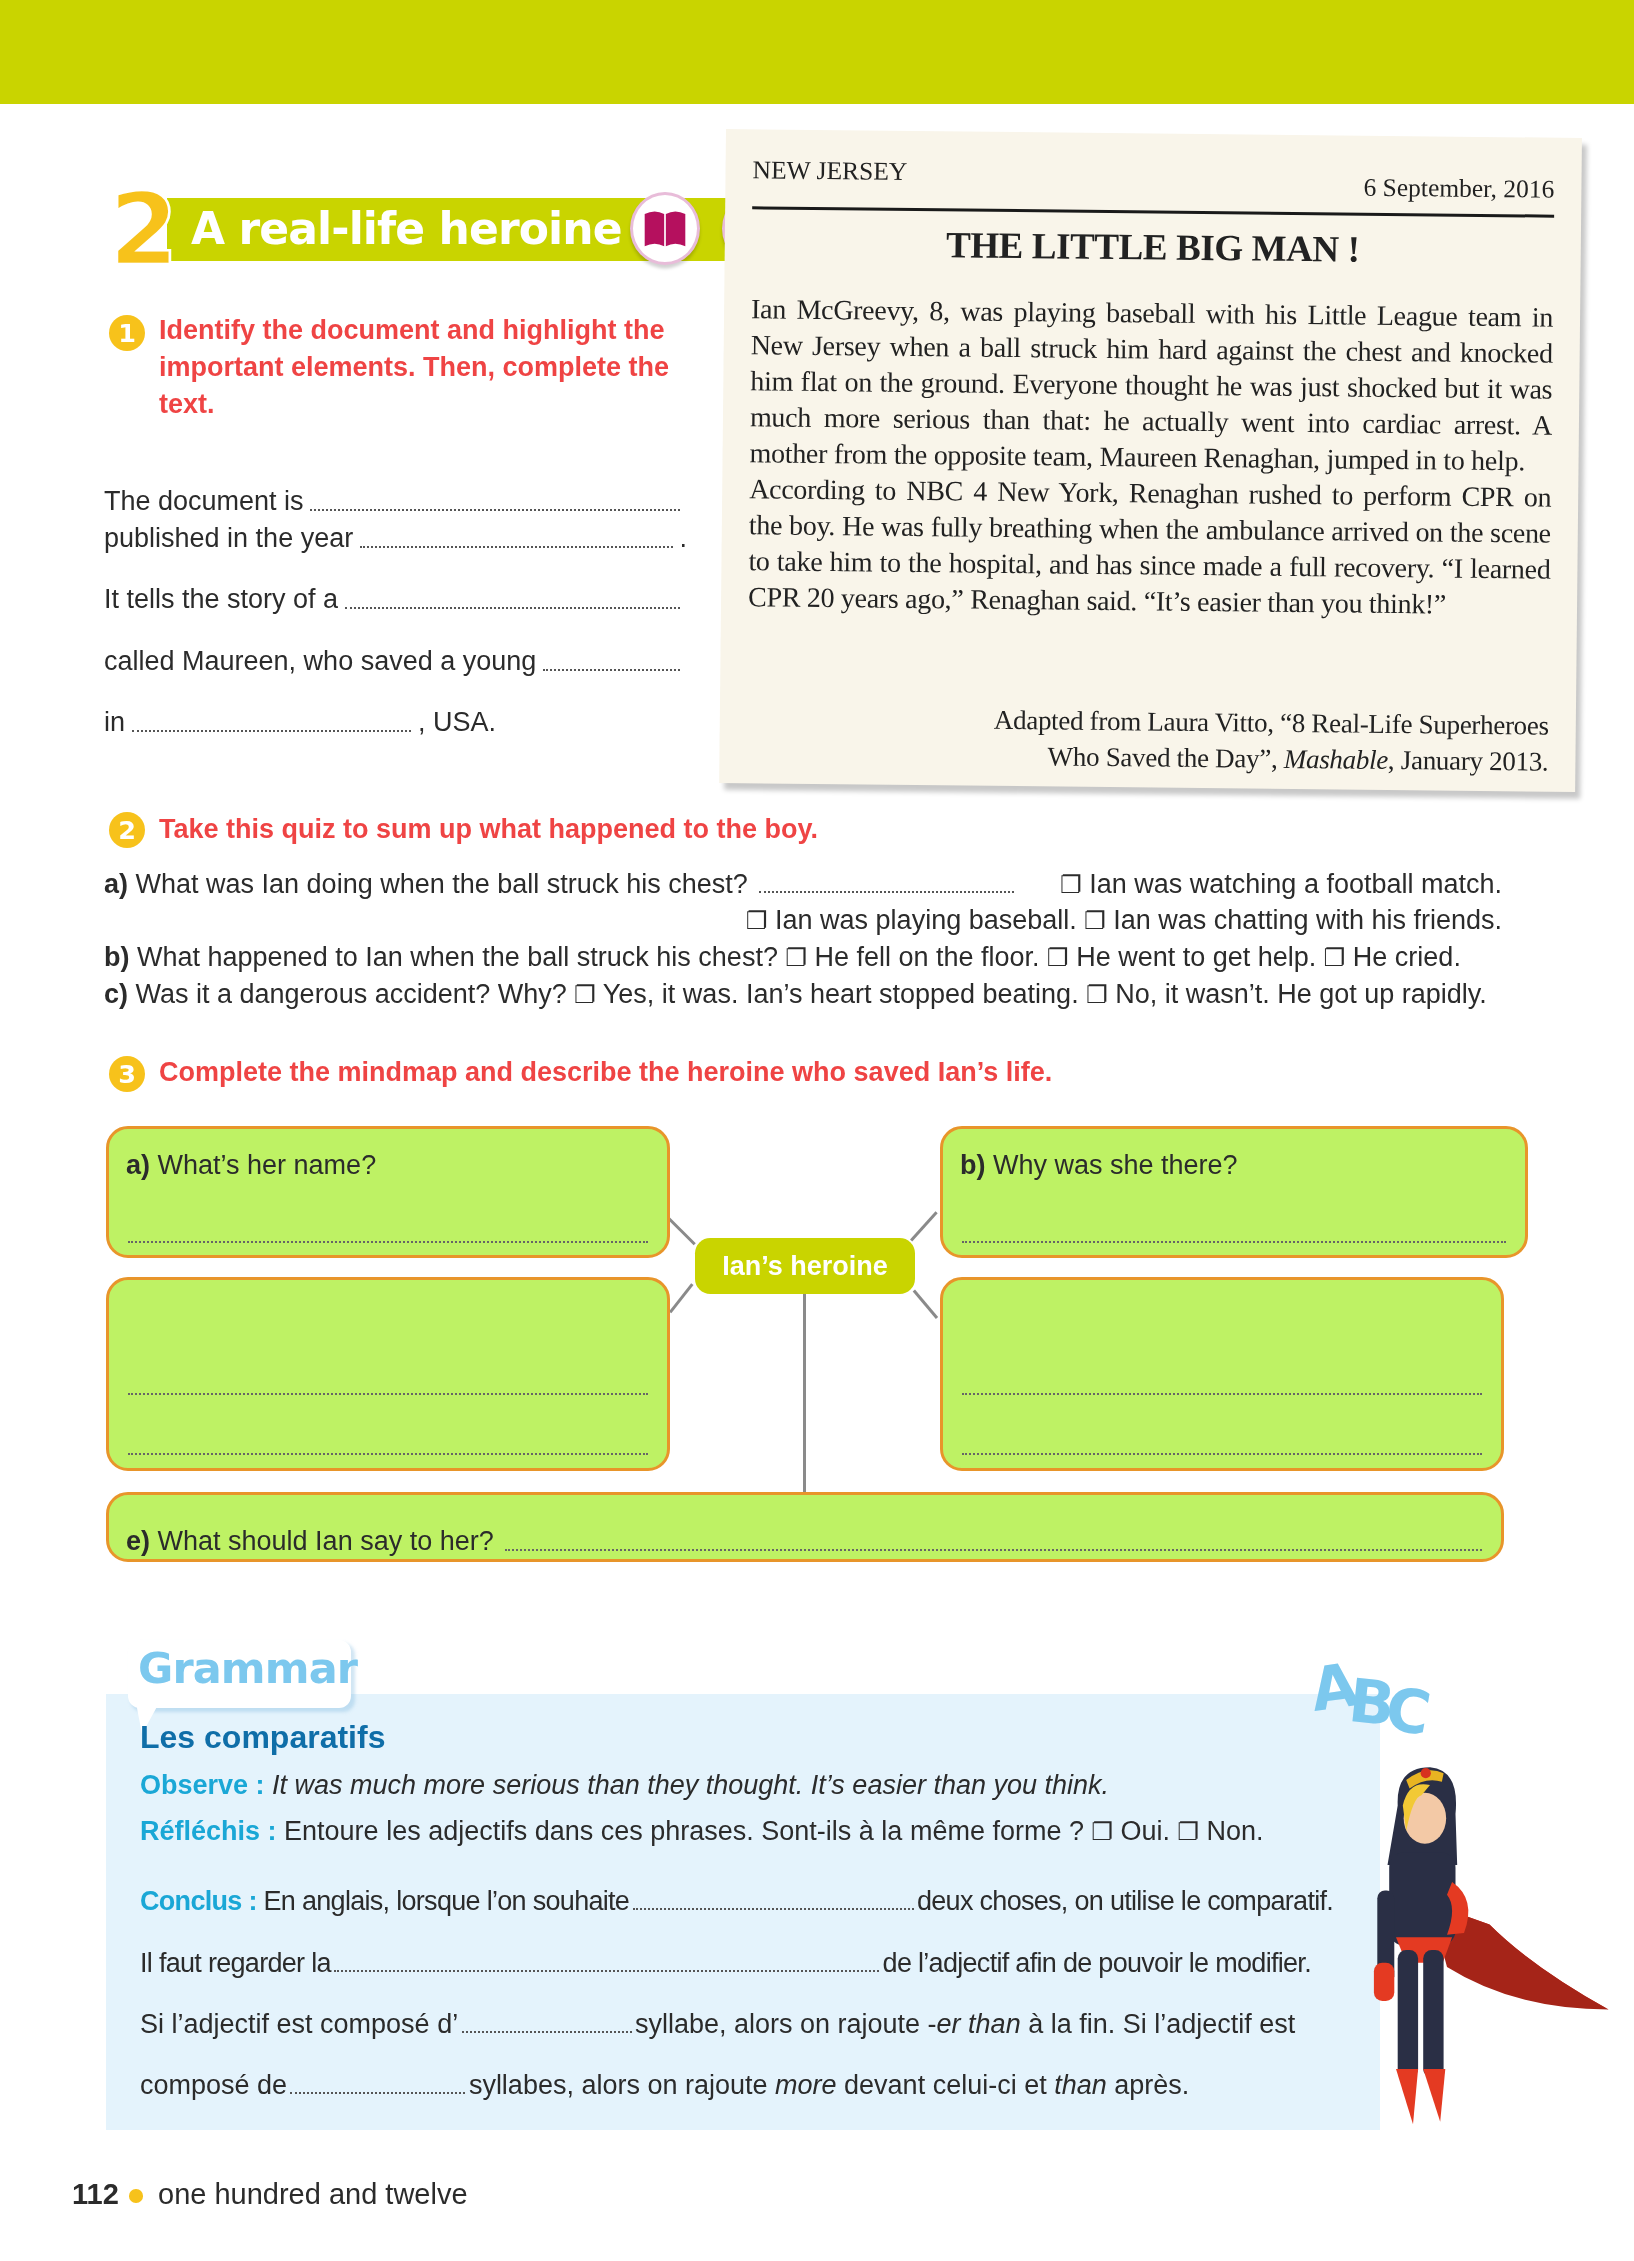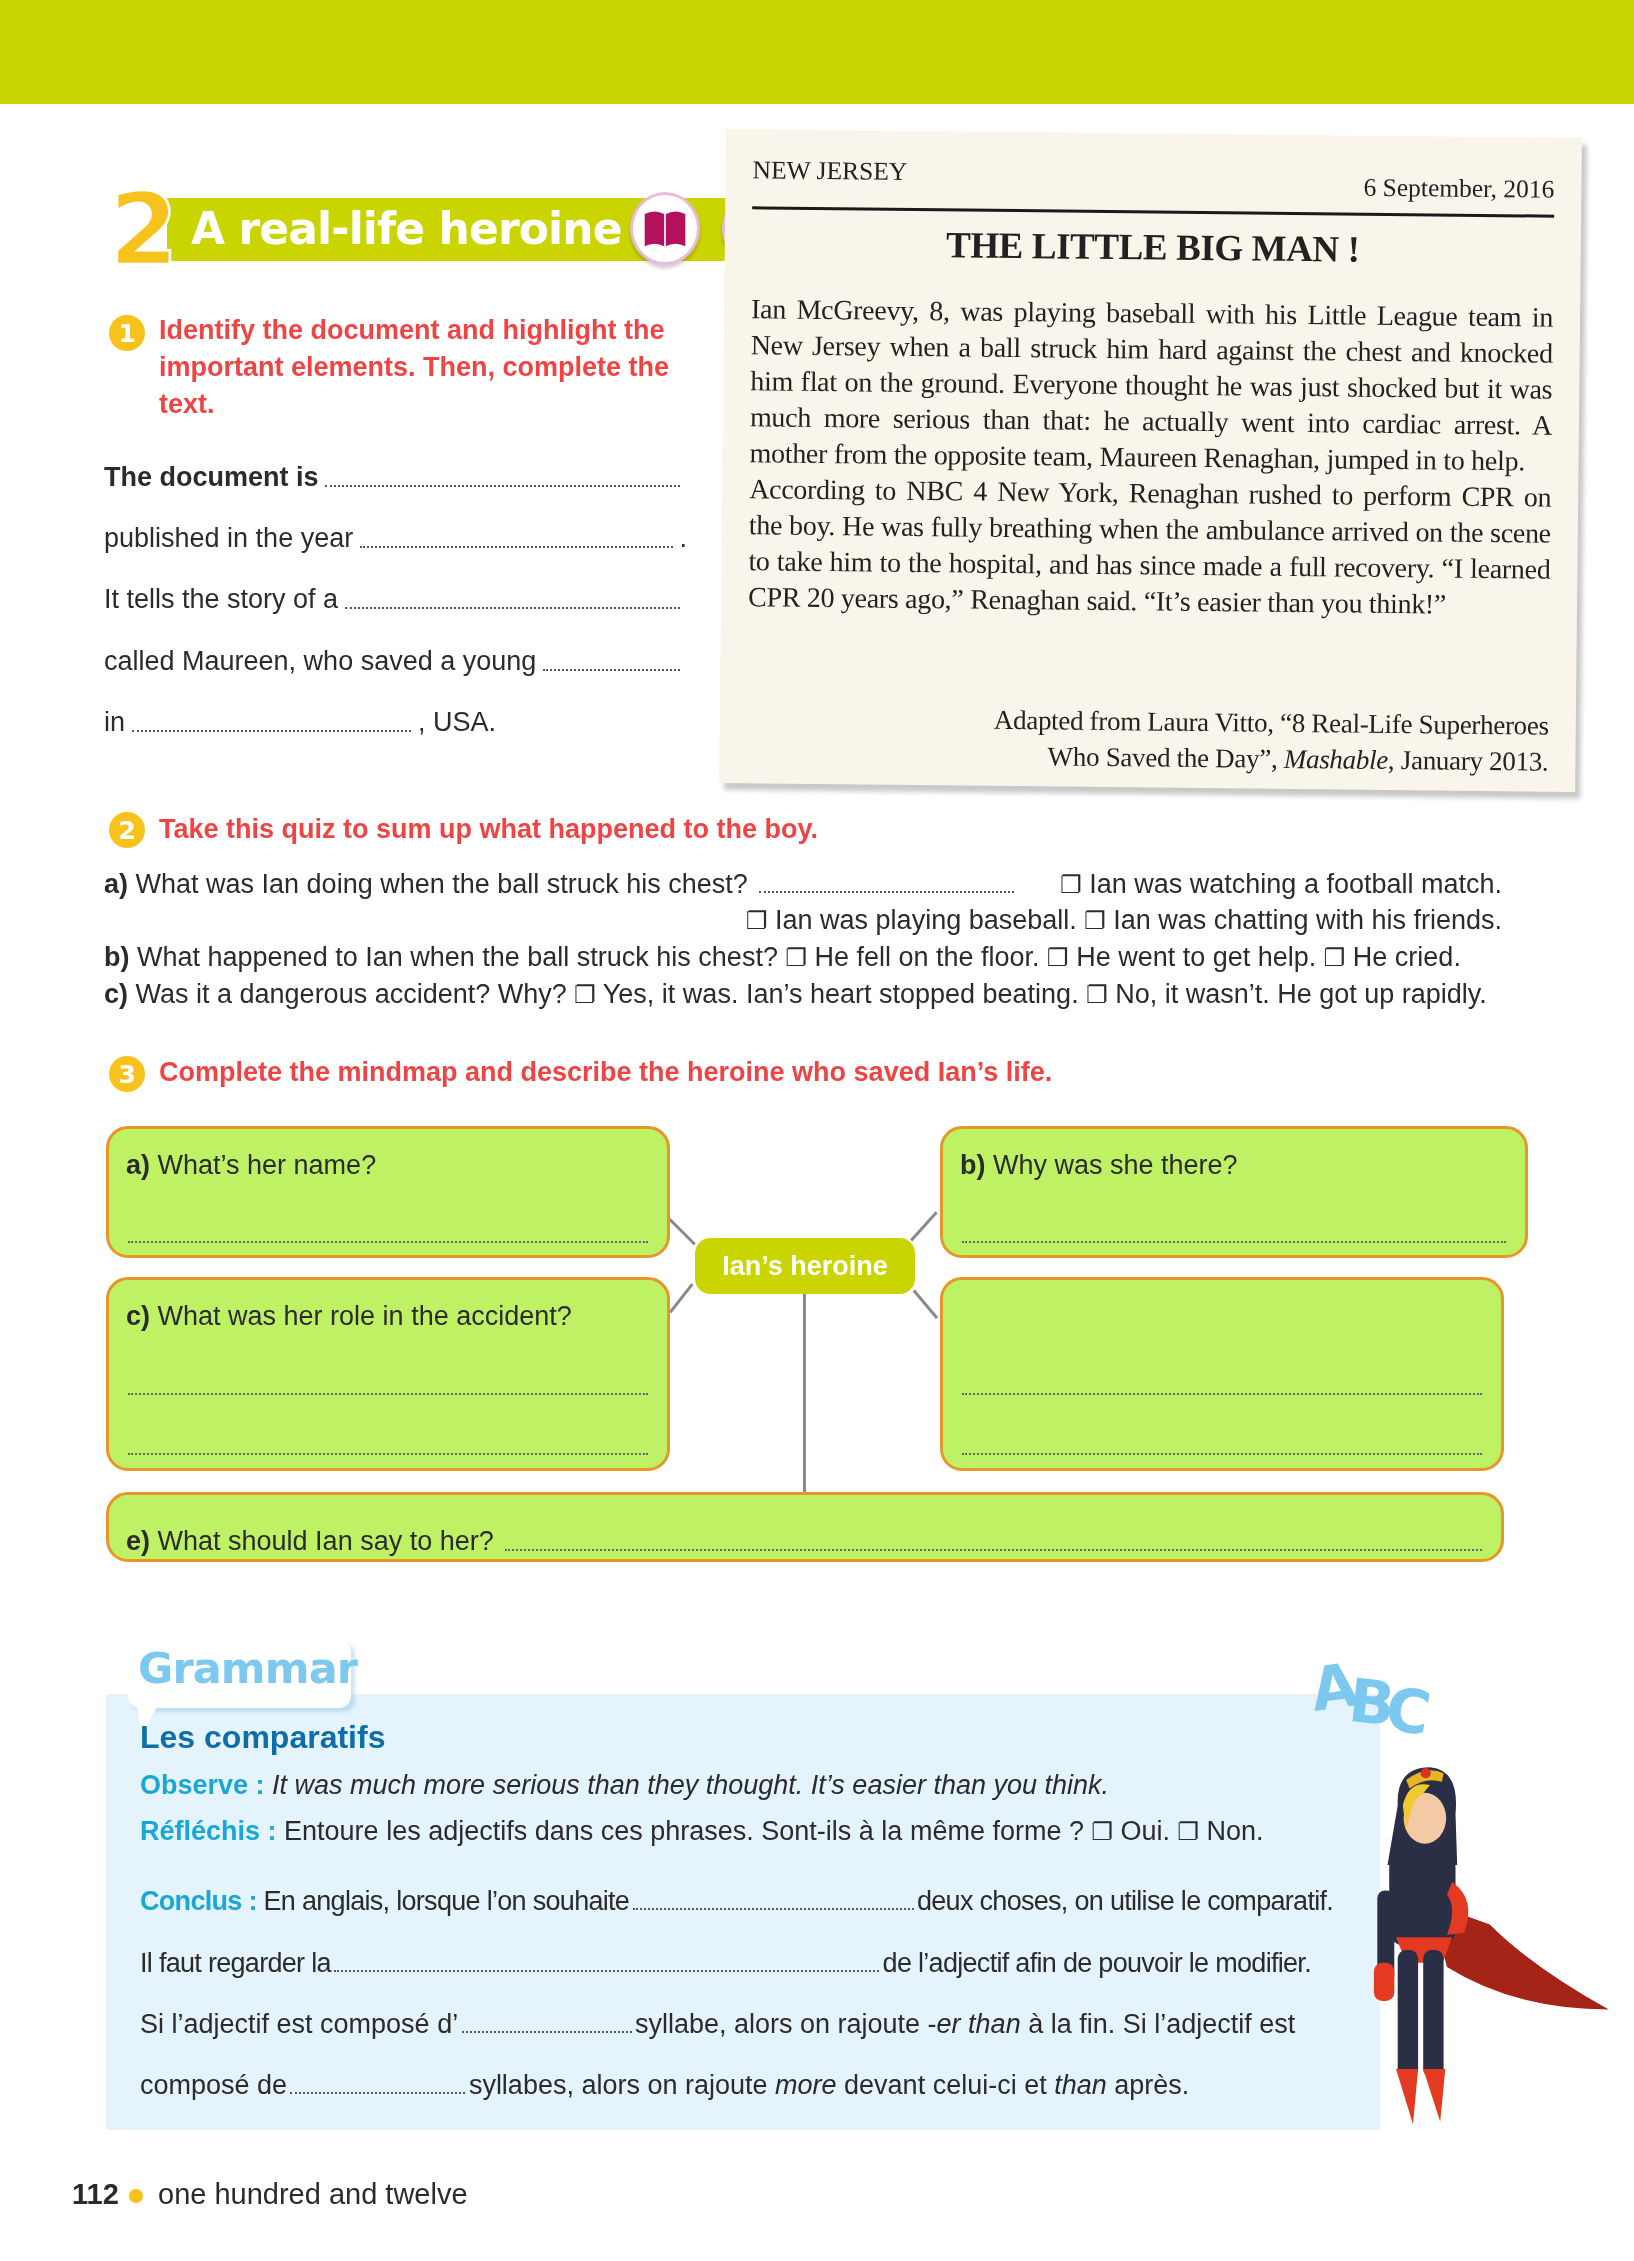--- a/index.html
+++ b/index.html
@@ -106,21 +106,21 @@
   </div>
   <div class="abs news-source">
     <div>Adapted from Laura Vitto, “8 Real-Life Superheroes</div>
     <div><span>Who Saved the Day”, </span><i>Mashable</i><span>, January 2013.</span></div>
   </div>
 </div>
 
 <div class="abs badge ex1-badge">1</div>
 <div class="abs instr ex1-instr">Identify the document and highlight the important elements. Then, complete the text.</div>
 
-<div class="abs fill-line" style="top:460px;font-weight:bold;">
+<div class="abs fill-line" style="top:484px;">
   <span>The document is</span>
   <span class="dots"></span>
 </div>
 <div class="abs fill-line" style="top:521px;">
   <span>published in the year</span>
   <span class="dots"></span>
   <span>.</span>
 </div>
 <div class="abs fill-line" style="top:582px;">
   <span>It tells the story of a</span>
@@ -177,21 +177,20 @@
 
 <div class="abs mm-box" style="left:106px; top:1126px; width:564px; height:132px;">
   <div class="mm-q"><b>a)</b> <span>What’s her name?</span></div>
   <div class="mm-dots" style="top:112px;"></div>
 </div>
 <div class="abs mm-box" style="left:940px; top:1126px; width:588px; height:132px;">
   <div class="mm-q"><b>b)</b> <span>Why was she there?</span></div>
   <div class="mm-dots" style="top:112px;"></div>
 </div>
 <div class="abs mm-box" style="left:106px; top:1277px; width:564px; height:194px;">
-  <div class="mm-q"><b>c)</b> <span>What was her role in the accident?</span></div>
   <div class="mm-dots" style="top:113px;"></div>
   <div class="mm-dots" style="top:173px;"></div>
 </div>
 <div class="abs mm-box" style="left:940px; top:1277px; width:564px; height:194px;">
   <div class="mm-dots" style="top:113px;"></div>
   <div class="mm-dots" style="top:173px;"></div>
 </div>
 <div class="abs mm-center">Ian’s heroine</div>
 <div class="abs mm-box" style="left:106px; top:1492px; width:1398px; height:70px;">
   <div class="mm-q" style="top:29px;"><b>e)</b> <span>What should Ian say to her?</span></div>

